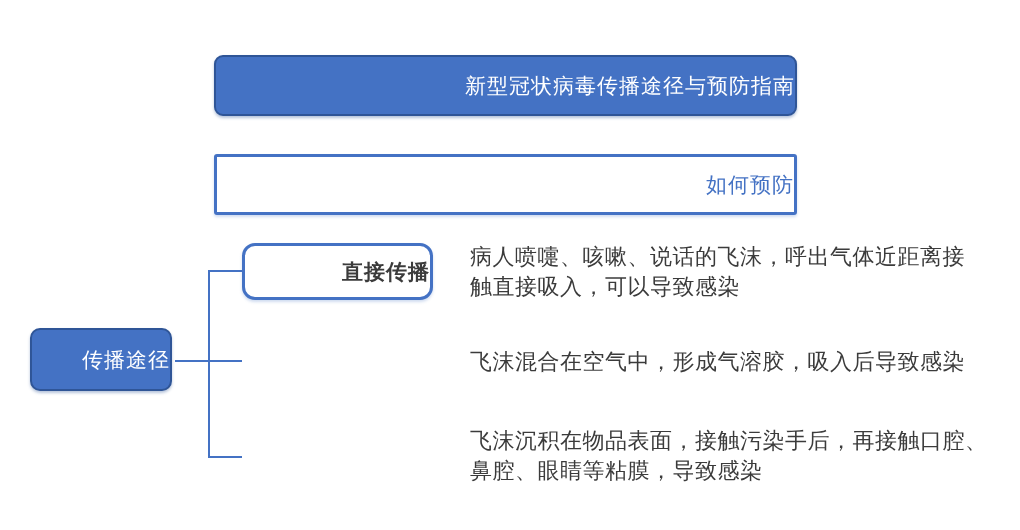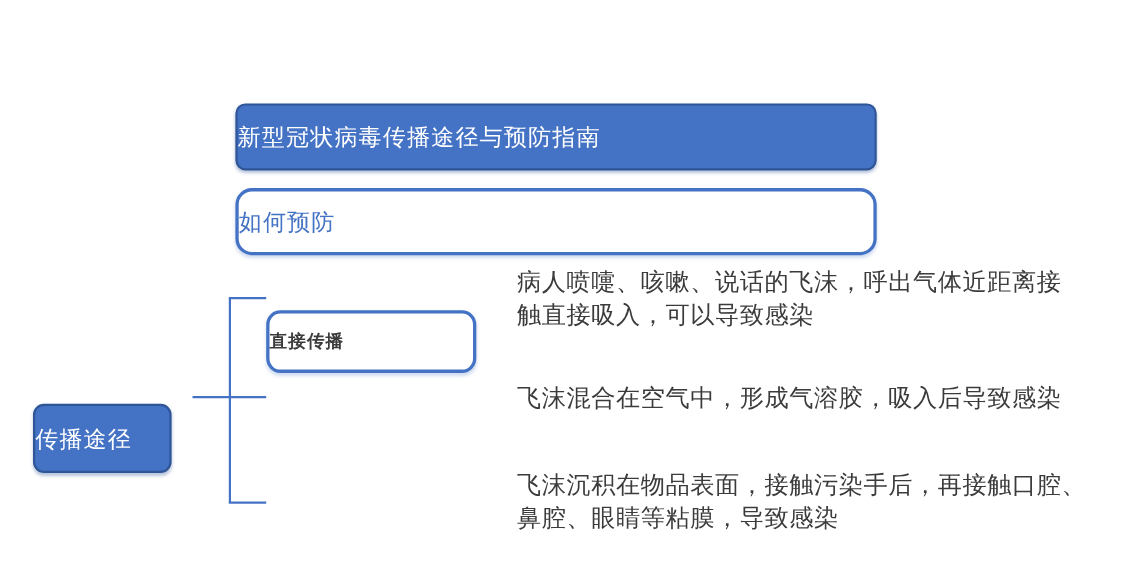--- a/index.html
+++ b/index.html
@@ -21,62 +21,61 @@
   .connectors {
     position: absolute;
     left: 0; top: 0;
     width: 1020px; height: 530px;
     pointer-events: none;
   }
   .box {
     position: absolute;
     display: flex;
     align-items: center;
-    justify-content: flex-start;
+    justify-content: flex-end;
     text-align: center;
-    margin-top: 39px;
   }
   .filled-box {
     background: var(--accent-blue);
     border: 2px solid var(--border-dark);
     color: #FFFFFF;
     box-shadow: 0 2px 3px rgba(47, 85, 151, 0.35);
   }
   .outline-box {
     background: #FFFFFF;
     border: 3px solid var(--accent-blue);
     box-shadow: 0 2px 3px rgba(68, 114, 196, 0.25);
   }
   .title-box {
     left: 214px; top: 55px;
     width: 583px; height: 61px;
     border-radius: 9px;
     font-size: 21px;
     letter-spacing: 1px;
   }
   .prevention-box {
-    left: 214px; top: 132px;
+    left: 214px; top: 154px;
     width: 583px; height: 61px;
-    border-radius: 15px;
+    border-radius: 3px;
     font-size: 21px;
     color: var(--accent-blue);
     letter-spacing: 1px;
   }
   .source-box {
     left: 30px; top: 328px;
-    width: 126px; height: 63px;
+    width: 142px; height: 63px;
     border-radius: 10px;
     font-size: 21px;
     letter-spacing: 1px;
   }
   .branch-box {
     left: 242px;
     width: 191px; height: 57px;
     border-radius: 13px;
-    font-size: 16px;
+    font-size: 21px;
     font-weight: bold;
     color: var(--text-dark);
     letter-spacing: 1px;
   }
   .branch-box-1 { top: 243px; }
   .branch-box-2 { top: 333px; }
   .branch-box-3 { top: 428px; }
   .desc {
     position: absolute;
     left: 470px;

